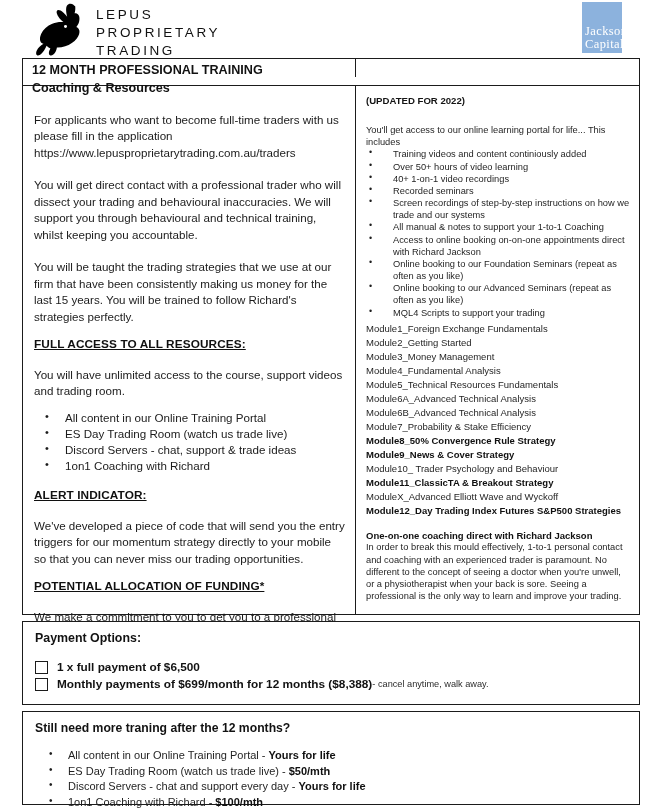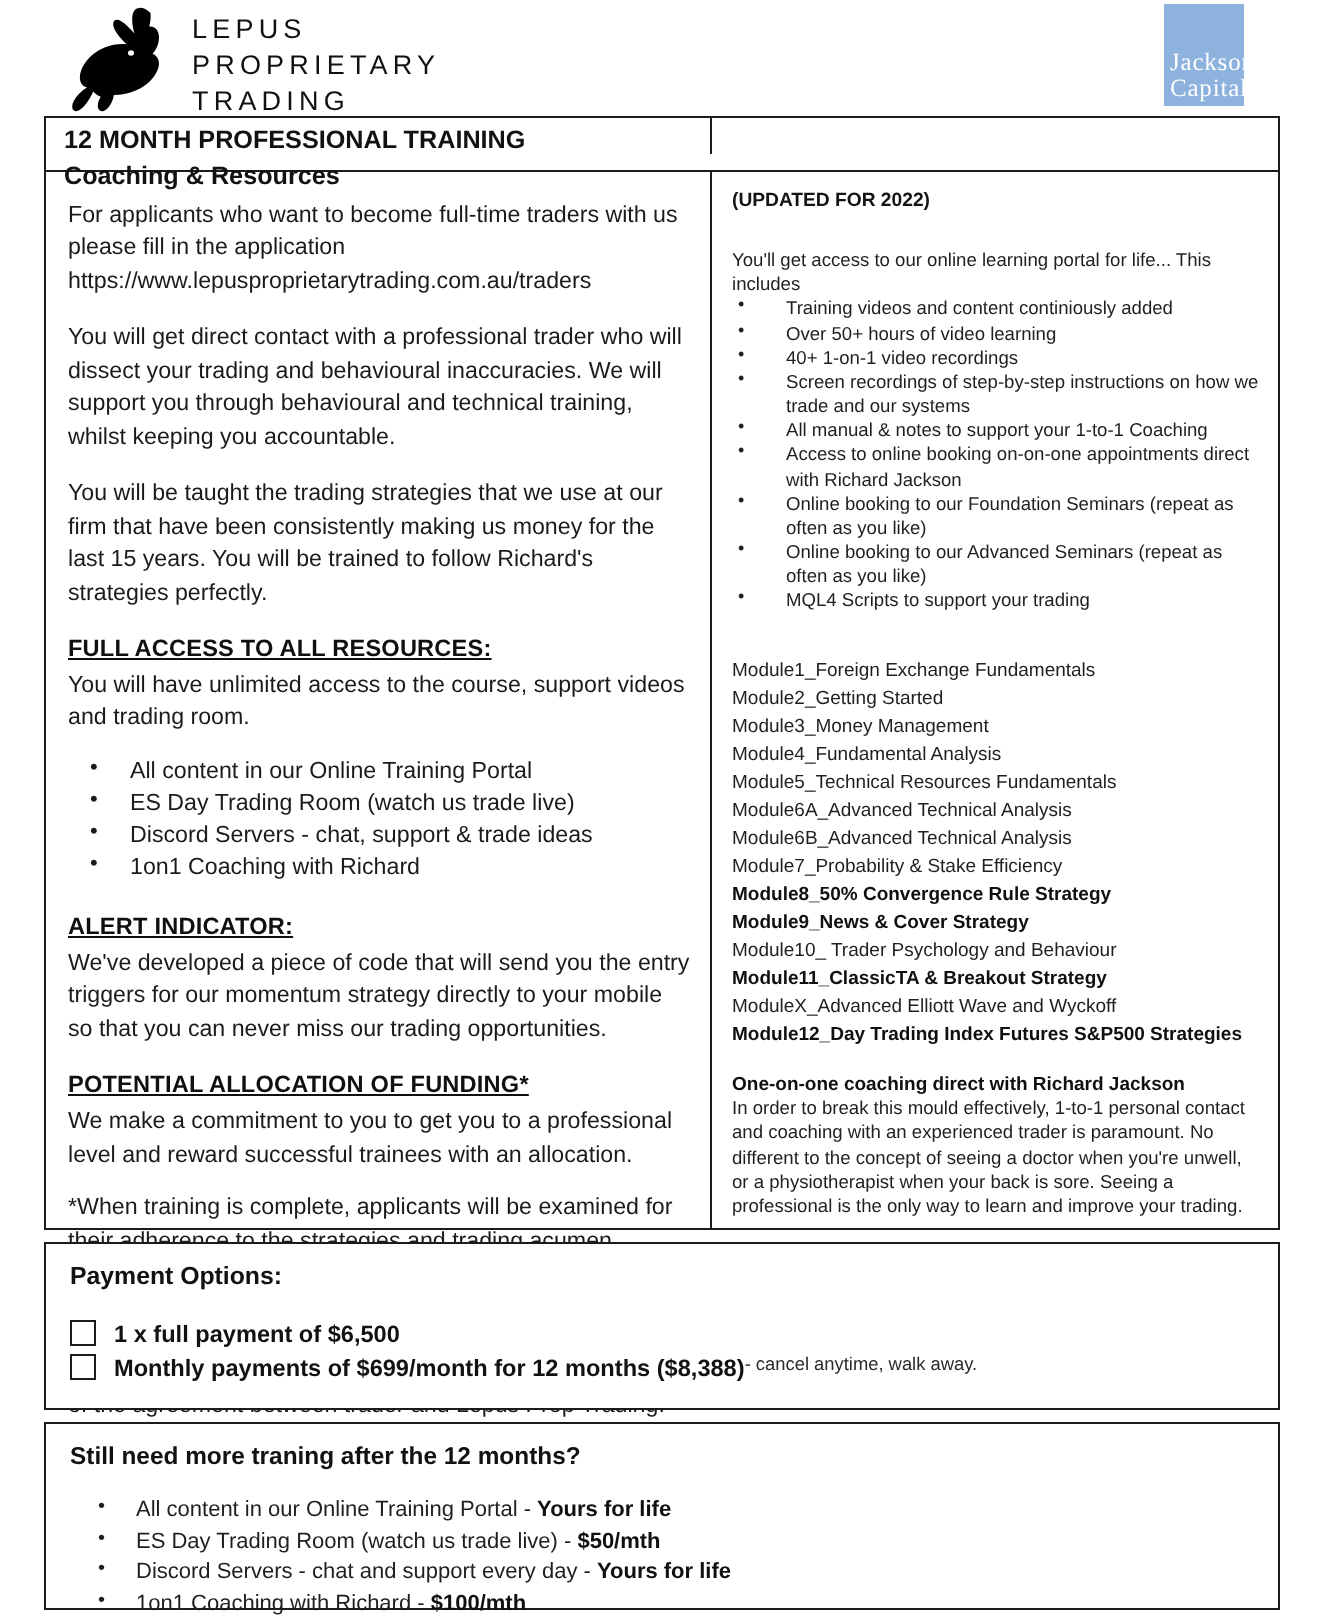--- a/index.html
+++ b/index.html
@@ -113,21 +113,21 @@
   }
   .cell-right {
     flex: 1;
     box-sizing: border-box;
     padding: 9px 8px 22px 10px;
     height: 529px;
   }
 
   
   .cell-left p {
-    margin: 4px 0 12px 0;
+    margin: 16px 0 12px 0;
     font-size: 11.6px;
     line-height: 1.42;
     color: #1b1b1b;
   }
   .cell-left p.tight { margin-bottom: 10px; }
   .head-ul {
     font-size: 11.8px;
     font-weight: bold;
     text-decoration: underline;
     color: #101010;
@@ -167,21 +167,21 @@
     color: #141414;
     margin: 0 0 18px 0;
   }
   .r-text {
     font-size: 9.3px;
     line-height: 1.31;
     color: #1f1f1f;
     margin: 0;
   }
   .r-list {
-    margin: 0 0 22px 0;
+    margin: 0 0 3px 0;
     padding: 0;
     list-style: none;
   }
   .r-list li {
     font-size: 9.3px;
     line-height: 1.31;
     padding-left: 27px;
     position: relative;
     color: #1f1f1f;
   }
@@ -213,21 +213,21 @@
   
   .sec-pad { padding: 9px 12px 8px 12px; }
   .sec-title {
     font-size: 12.4px;
     font-weight: bold;
     color: #121212;
     margin: 0 0 15px 0;
   }
   .pay-row {
     display: flex;
-    align-items: flex-start;
+    align-items: center;
     margin-bottom: 3px;
   }
   .checkbox {
     width: 13px;
     height: 13px;
     border: 1.3px solid #1b1b1b;
     box-sizing: border-box;
     flex: none;
     margin-right: 9px;
     background: #fff;
@@ -331,20 +331,21 @@
 
       <div class="cell-right">
         <div class="r-bold">(UPDATED FOR 2022)</div>
 
         <p class="r-text">You'll get access to our online learning portal for life... This includes</p>
 
         <ul class="r-list">
           <li>Training videos and content continiously added</li>
           <li>Over 50+ hours of video learning</li>
           <li>40+ 1-on-1 video recordings</li>
+          <li>Recorded seminars</li>
           <li>Screen recordings of step-by-step instructions on how we trade and our systems</li>
           <li>All manual &amp; notes to support your 1-to-1 Coaching</li>
           <li>Access to online booking on-on-one appointments direct with Richard Jackson</li>
           <li>Online booking to our Foundation Seminars (repeat as often as you like)</li>
           <li>Online booking to our Advanced Seminars (repeat as often as you like)</li>
           <li>MQL4 Scripts to support your trading</li>
         </ul>
 
         <ul class="module-list">
           <li>Module1_Foreign Exchange Fundamentals</li>

